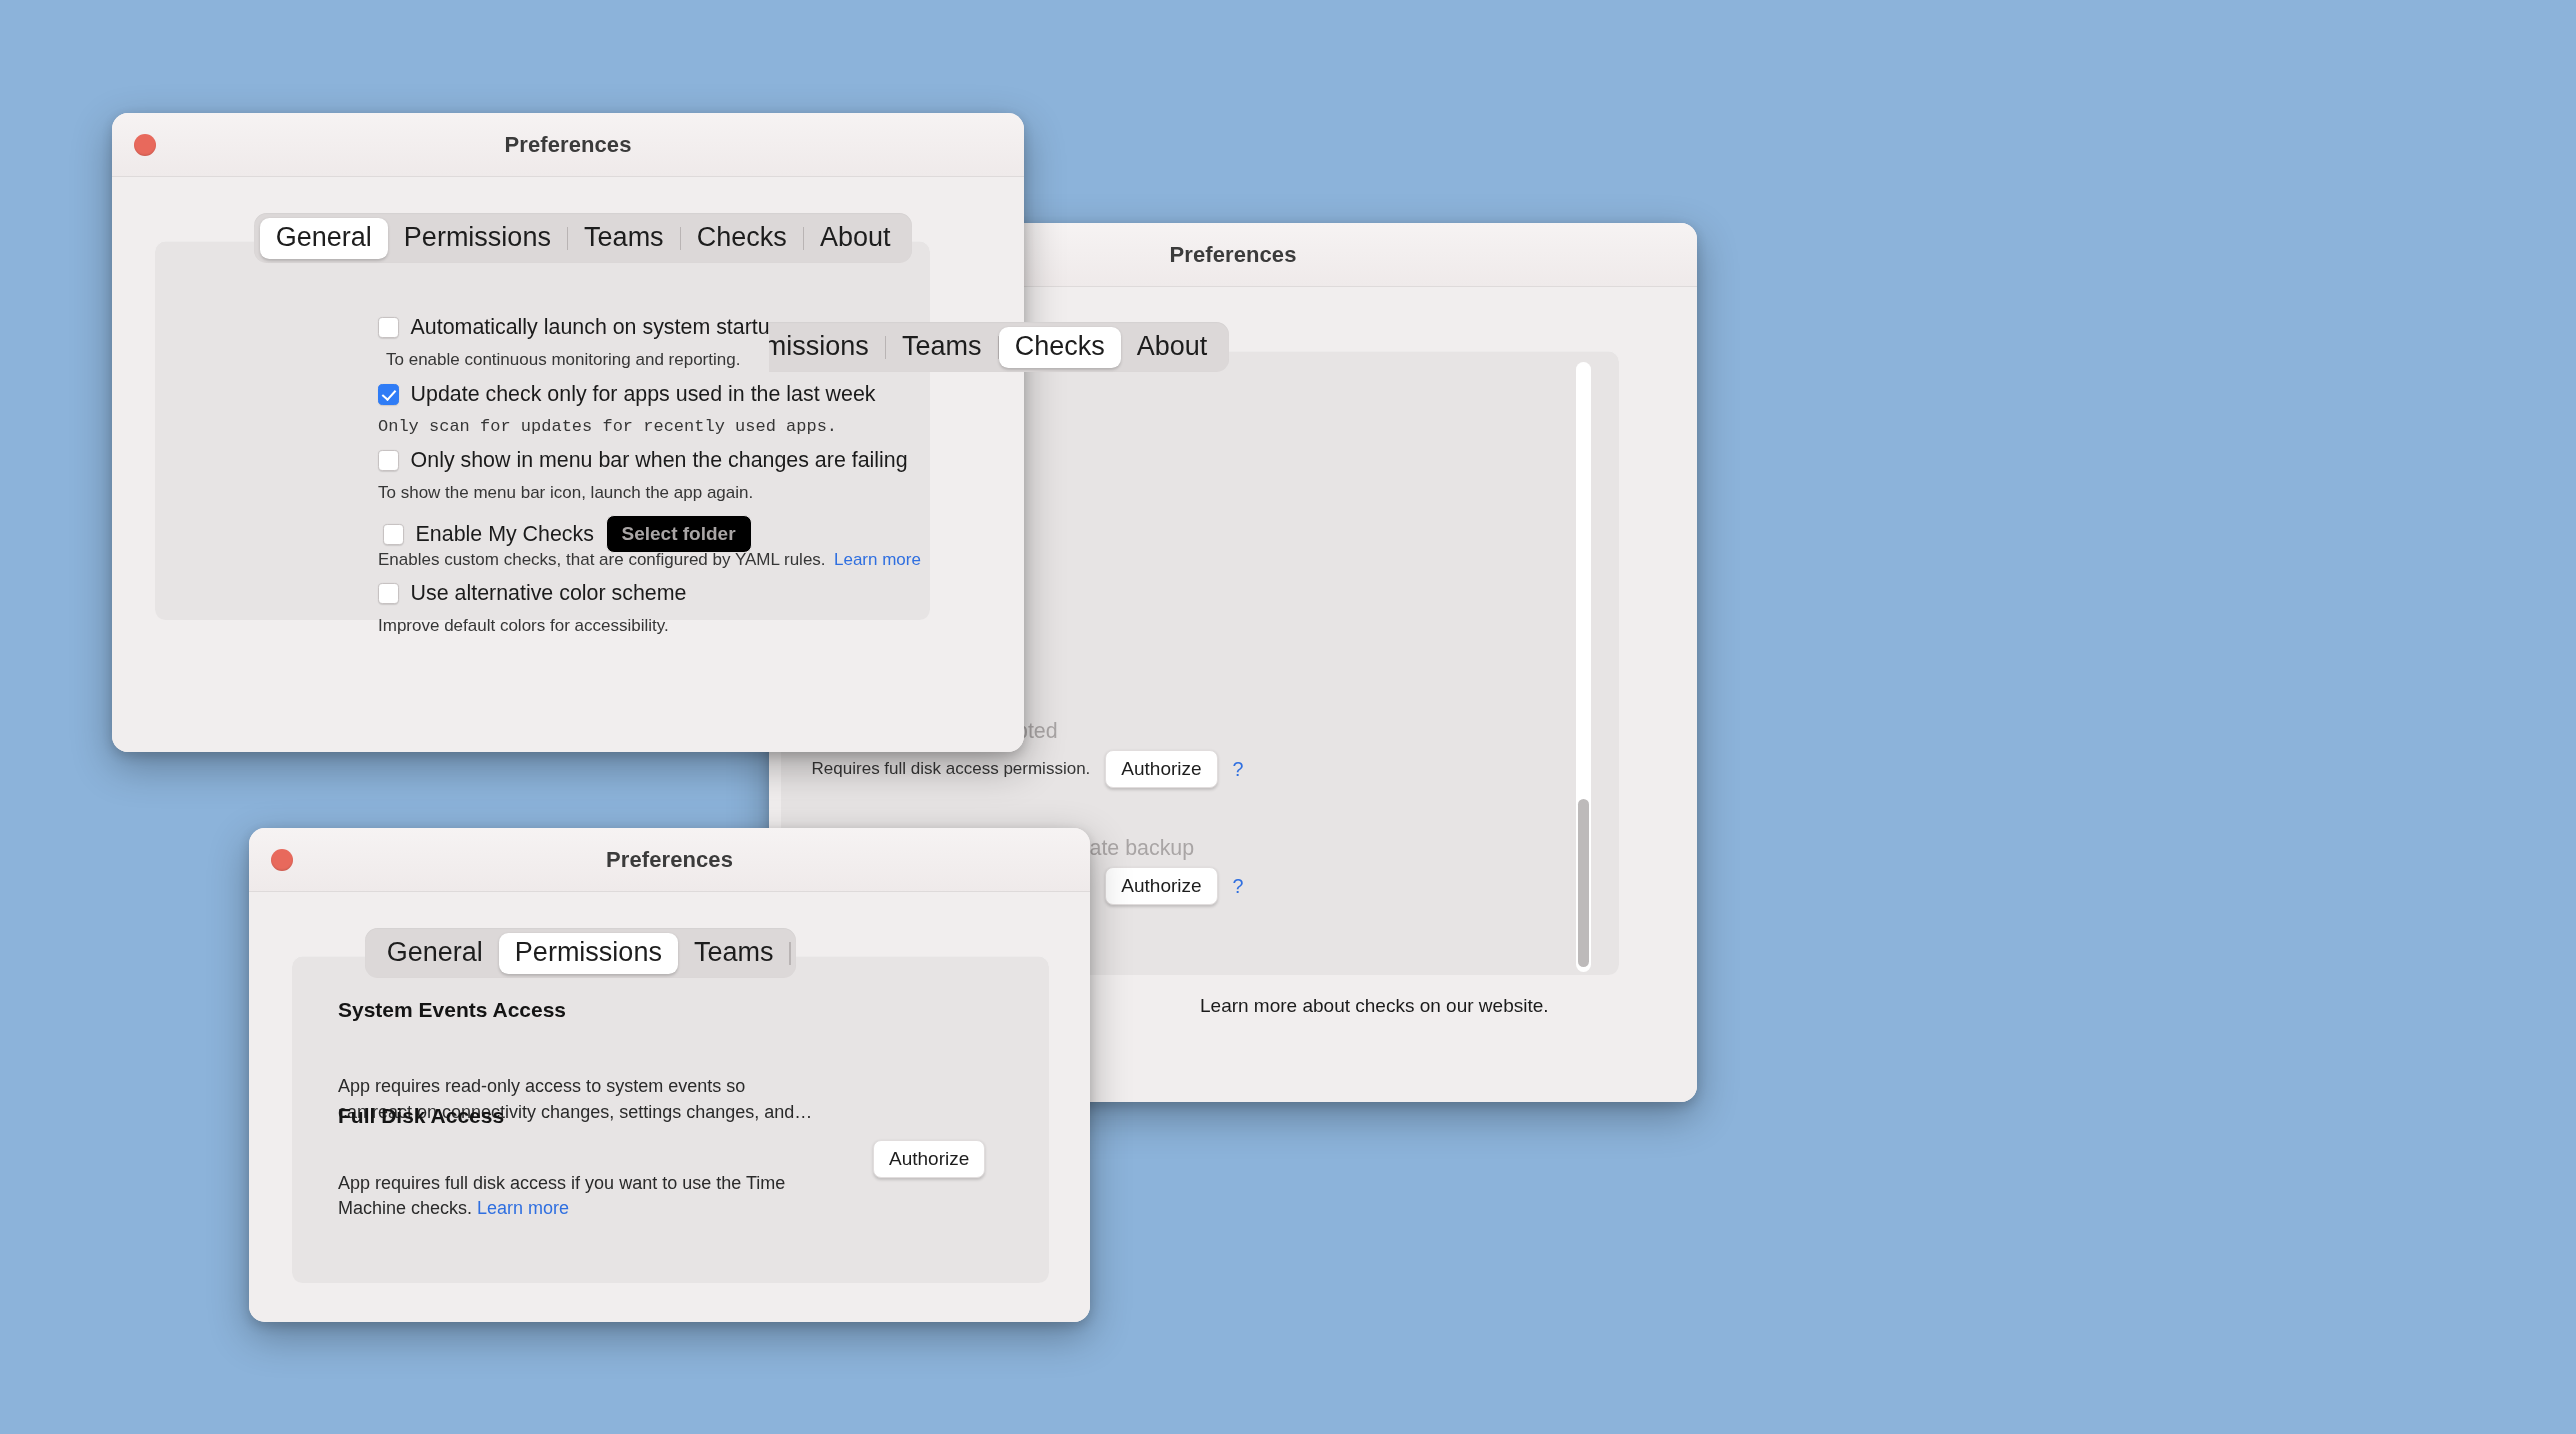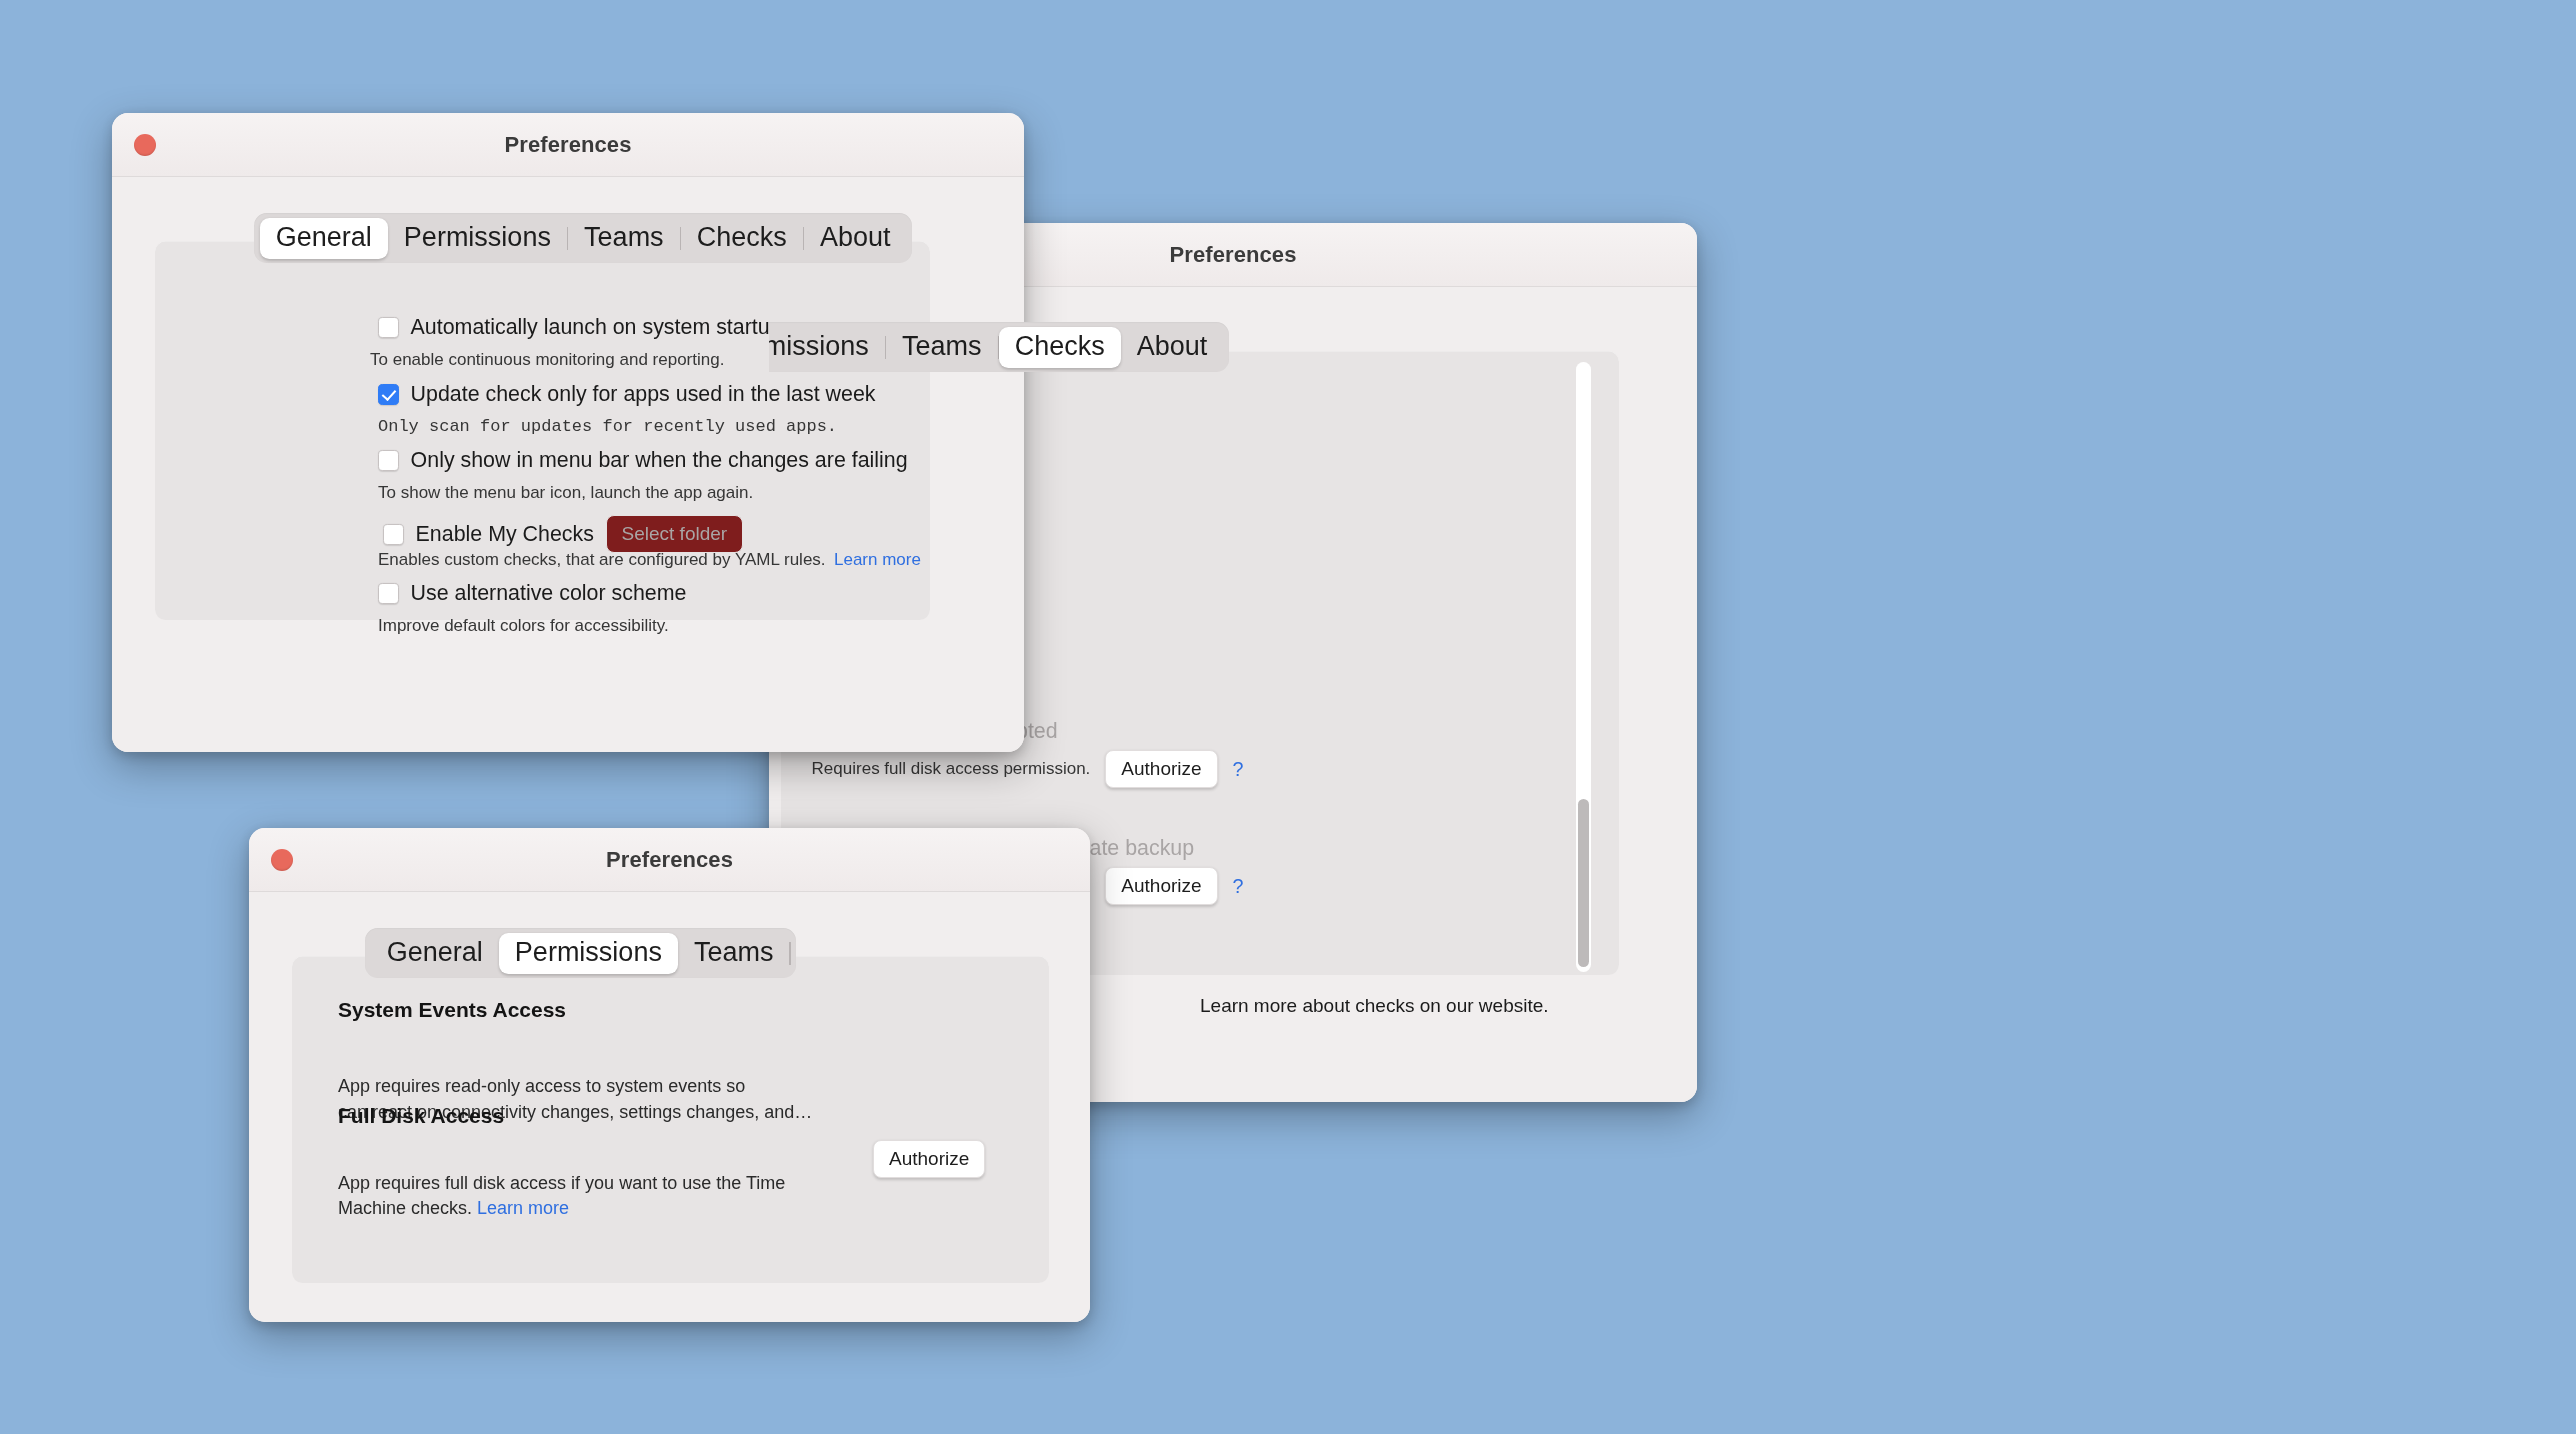--- a/index.html
+++ b/index.html
@@ -154,24 +154,25 @@
     background: #ffffff;
     border: 0.6px solid #e1dddd;
     border-radius: 8px;
     font-size: 19px;
     color: #1d1d1d;
     padding: 7px 15px;
     box-shadow: 0 1.2px 2.9px rgba(0,0,0,0.16);
     white-space: nowrap;
   }
   .btn.disabled {
-    background: #7f1d1d;
+    background: #000000;
     color: #a9a5a5;
     box-shadow: none;
     border-color: #e6e3e3;
+    font-weight: bold;
   }
   .qmark {
     font-size: 19.7px;
     color: #2f6fe0;
     font-weight: 500;
   }
   .star {
     font-size: 22px;
     color: #1b1b1b;
     width: 21px;
@@ -371,21 +372,21 @@
         <span class="tab-sep"></span>
         <span class="tab">About</span>
       </div>
 
       <div class="panel" style="left:43px; top:64px; width:775px; height:379px;">
 
         <div class="cb-row" style="position:absolute; left:223px; top:74px;">
           <span class="cb"></span>
           <span class="cb-label">Automatically launch on system startup</span>
         </div>
-        <div class="hint" style="position:absolute; left:215px; top:109px;">To enable continuous monitoring and reporting.</div>
+        <div class="hint" style="position:absolute; left:231px; top:109px;">To enable continuous monitoring and reporting.</div>
 
         <div class="cb-row" style="position:absolute; left:223px; top:141px;">
           <span class="cb on"></span>
           <span class="cb-label">Update check only for apps used in the last week</span>
         </div>
         <div class="hint" style="position:absolute; left:223px; top:176px;font-family:Liberation Mono, monospace;">Only scan for updates for recently used apps.</div>
 
         <div class="cb-row" style="position:absolute; left:223px; top:207px;">
           <span class="cb"></span>
           <span class="cb-label">Only show in menu bar when the changes are failing</span>

